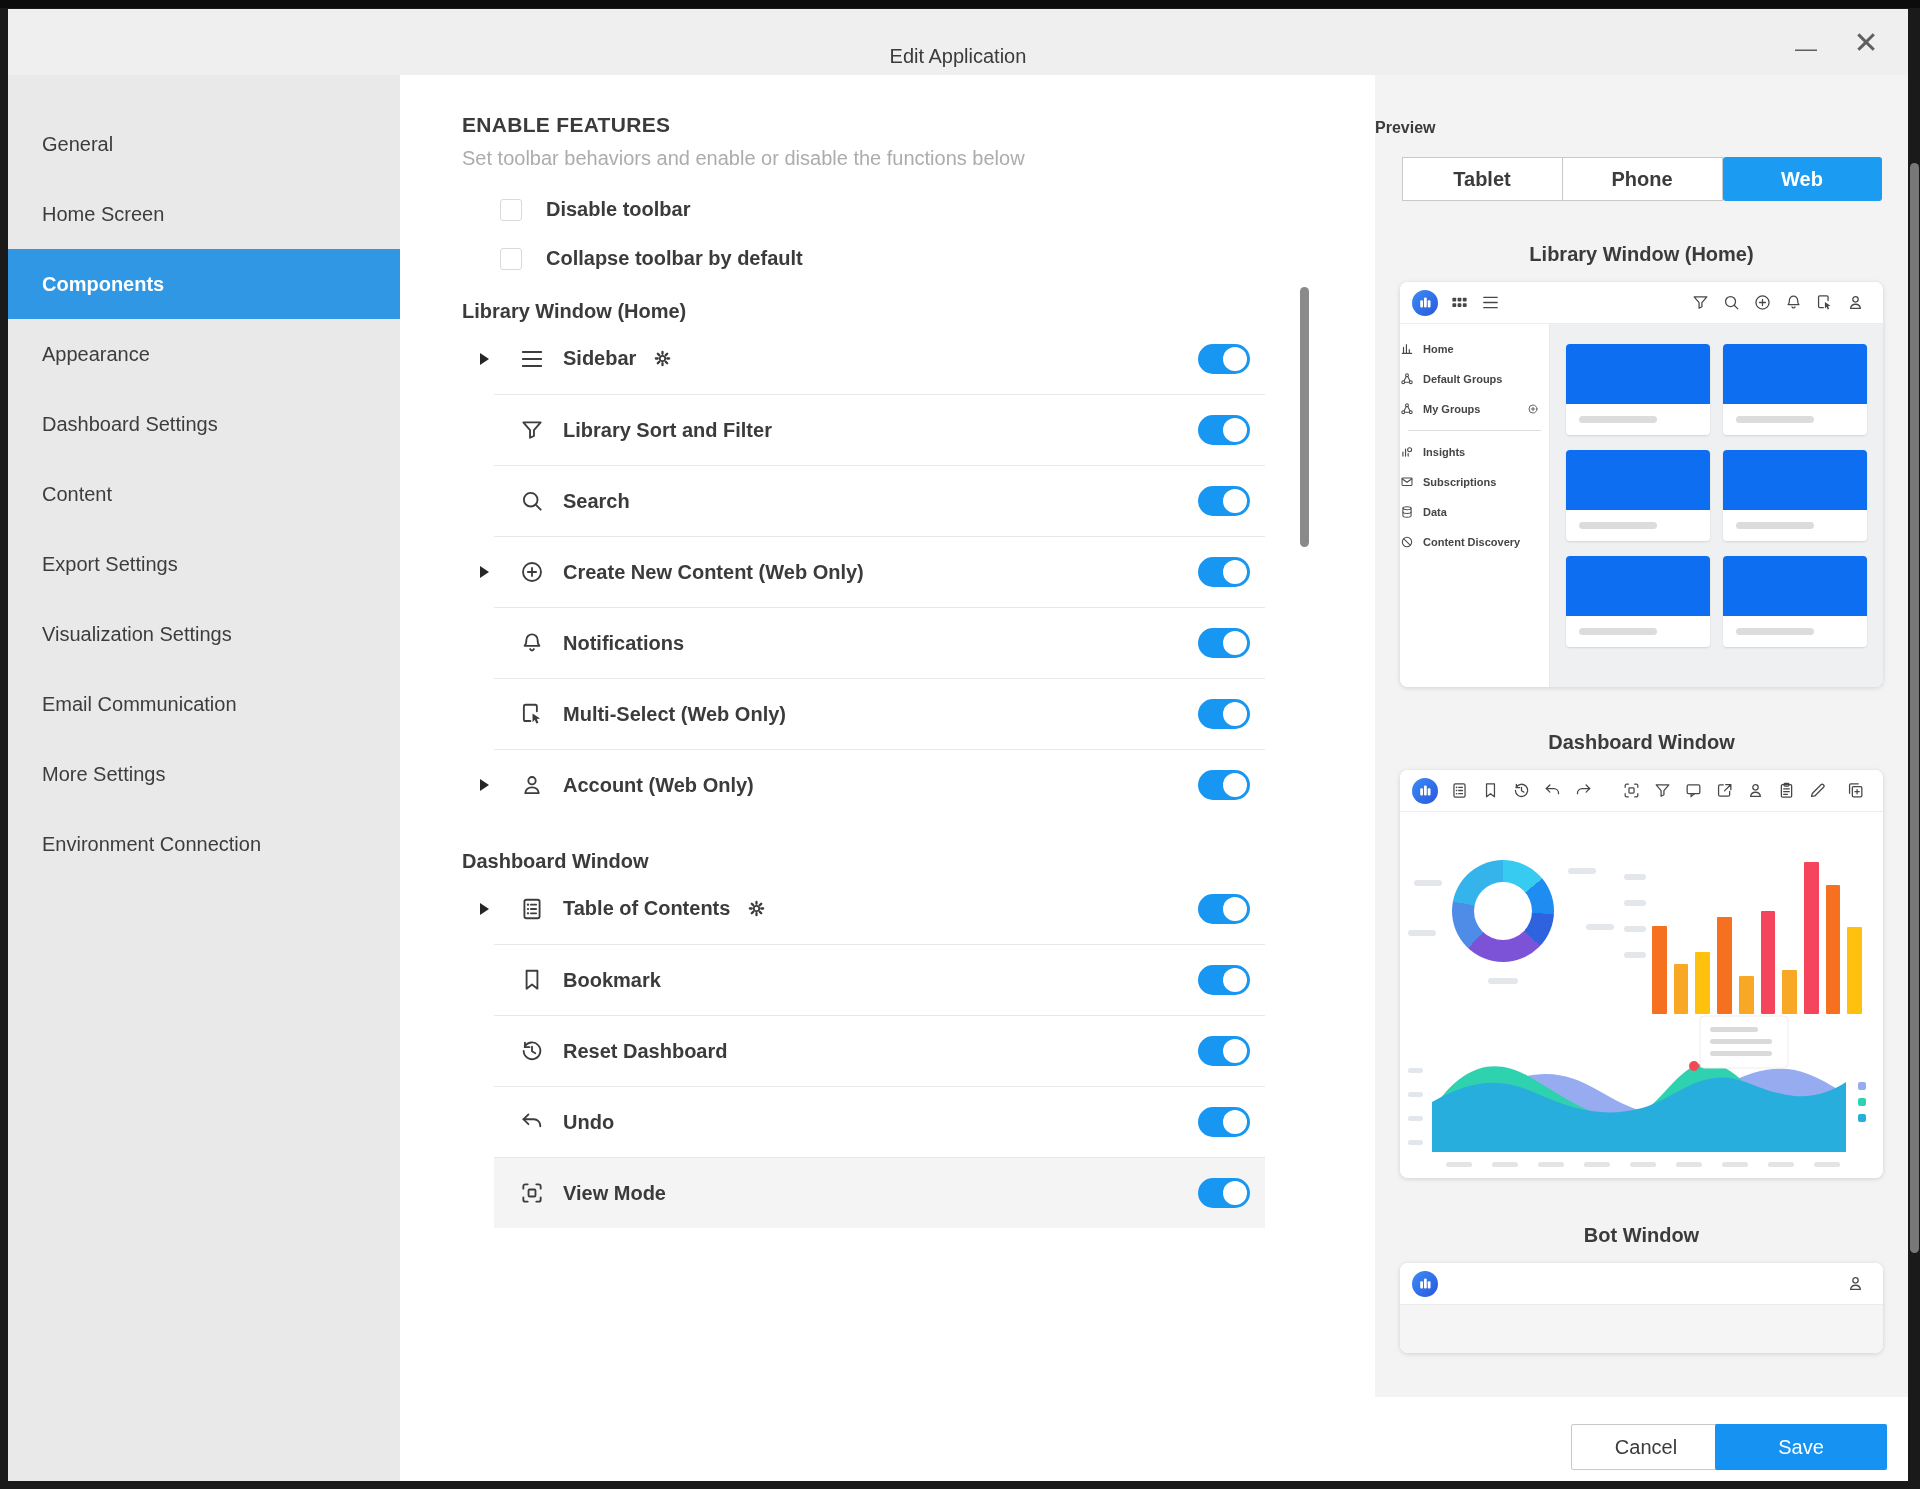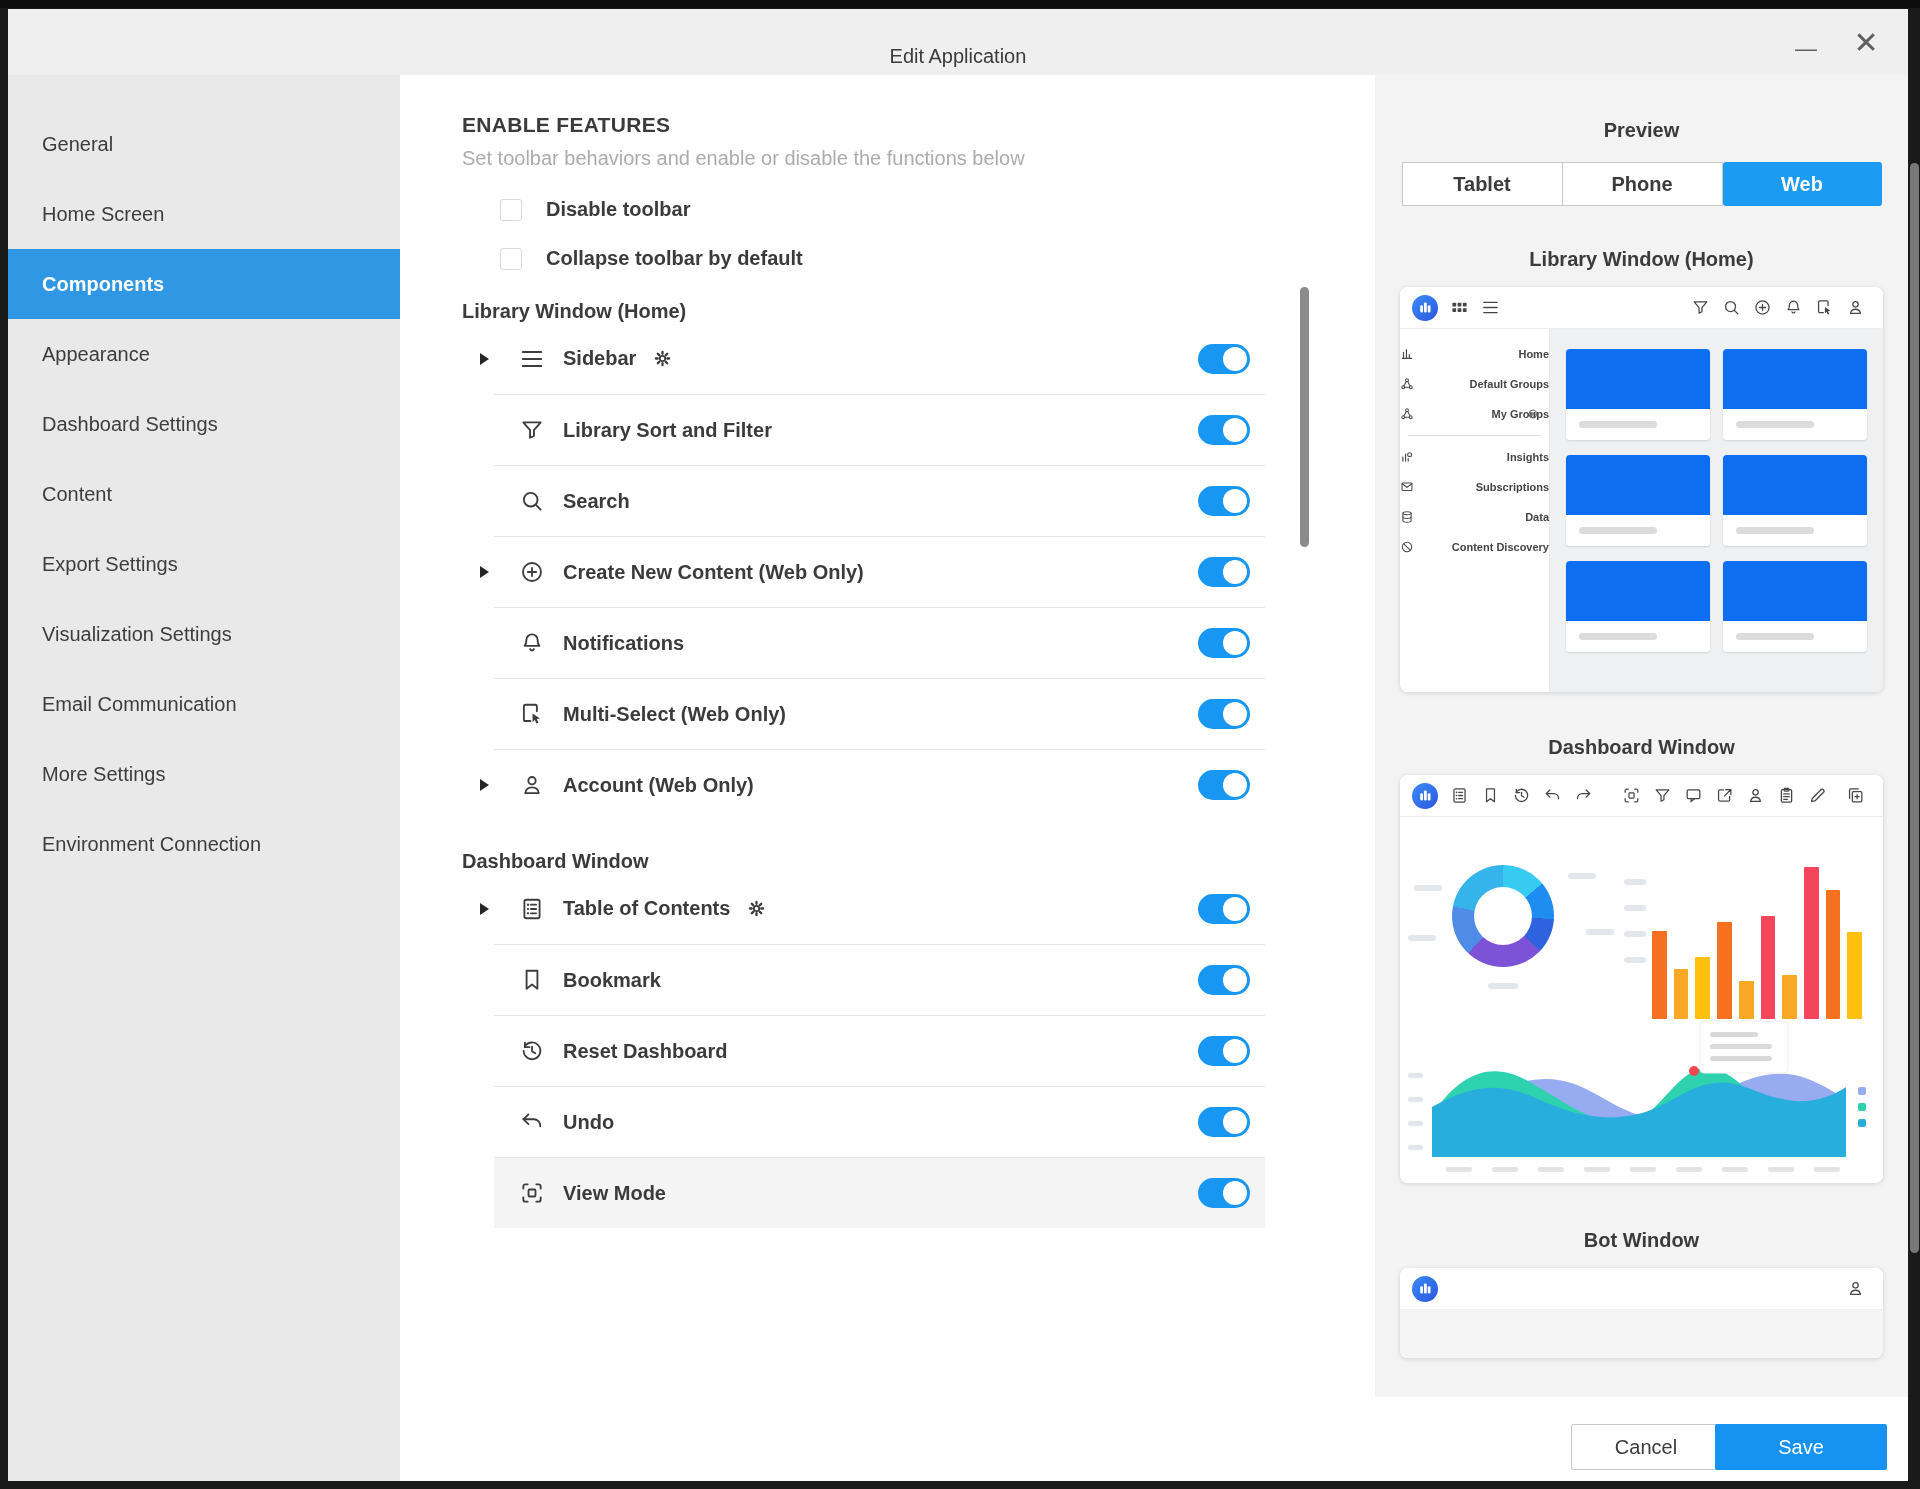--- a/index.html
+++ b/index.html
@@ -44,38 +44,38 @@
   .frow .ficon { margin-left:25px; width:26px; display:flex; color:#3d3d3d; }
   .frow .flabel { margin-left:18px; font-size:20px; font-weight:700; color:#3b3b3b; }
   .frow .gear { margin-left:16px; display:flex; color:#3b3b3b; }
   .toggle { position:absolute; right:15px; width:52px; height:30px; border-radius:15px; background:#1796f2; }
   .toggle .knob { position:absolute; top:3px; right:3px; width:24px; height:24px; border-radius:50%; background:#fff; }
 
   .main-scrollthumb { position:absolute; right:66px; top:212px; width:9px; height:260px; background:#8a8a8a; border-radius:5px; }
 
   
   .preview { width:533px; flex:none; background:#f3f3f4; padding-top:44px; position:relative; }
-  .pv-title { text-align:center; font-size:20px; font-weight:700; color:#3b3b3b; }
+  .pv-title { font-size:16px; font-weight:700; color:#3b3b3b; }
   .seg { width:480px; height:44px; margin:20px auto 0; display:flex; }
   .seg-cell { flex:1; display:flex; align-items:center; justify-content:center; font-size:20px; font-weight:700; color:#3b3b3b; background:#fff; border:1px solid #c9c9c9; }
   .seg-cell + .seg-cell { border-left:none; }
   .seg-cell.active { background:#1b9bf2; color:#fff; border:none; border-radius:3px; }
 
   .card-title { text-align:center; font-size:20px; font-weight:700; color:#3b3b3b; }
   .pv-card { width:483px; margin:0 auto; background:#fff; border-radius:8px; box-shadow:0 1px 5px rgba(0,0,0,.14); overflow:hidden; }
 
   .pv-toolbar { height:42px; display:flex; align-items:center; padding:0 12px; background:#fff; border-bottom:1px solid #ececec; }
   .pv-toolbar .sp { flex:1; }
   .pv-icon { display:flex; color:#474747; margin:0 6px; }
   .logo { width:26px; height:26px; border-radius:50%; background:linear-gradient(135deg,#3b8df5,#2b56e0); display:flex; align-items:center; justify-content:center; flex:none; margin:0 6px 0 0; }
 
   
   .lib-body { display:flex; height:363px; }
   .lib-nav { width:150px; background:#fff; border-right:1px solid #e8e8e8; padding-top:10px; }
-  .lib-item { display:flex; align-items:center; height:30px; position:relative;justify-content:space-between; }
+  .lib-item { display:flex; align-items:center; height:30px; position:relative; }
   .lib-item .li-icon { display:flex; color:#4a4a4a; }
   .lib-item .li-label { margin-left:9px; font-size:11px; font-weight:700; color:#454545; }
   .lib-item .li-badge { position:absolute; right:10px; display:flex; color:#555; }
   .lib-divider { height:1px; background:#dcdcdc; margin:6px 8px; }
   .lib-main { flex:1; background:#eff0f2; padding:20px 16px; display:grid; grid-template-columns:1fr 1fr; gap:15px 13px; align-content:start; }
   .tile { border-radius:4px; overflow:hidden; box-shadow:0 1px 2px rgba(0,0,0,.12); }
   .tile .tile-img { height:60px; background:#0e6ef2; }
   .tile .tile-cap { height:31px; background:#fff; display:flex; align-items:center; padding-left:13px; }
   .tile .tile-line { width:78px; height:7px; border-radius:4px; background:#dcdcdc; }
 

